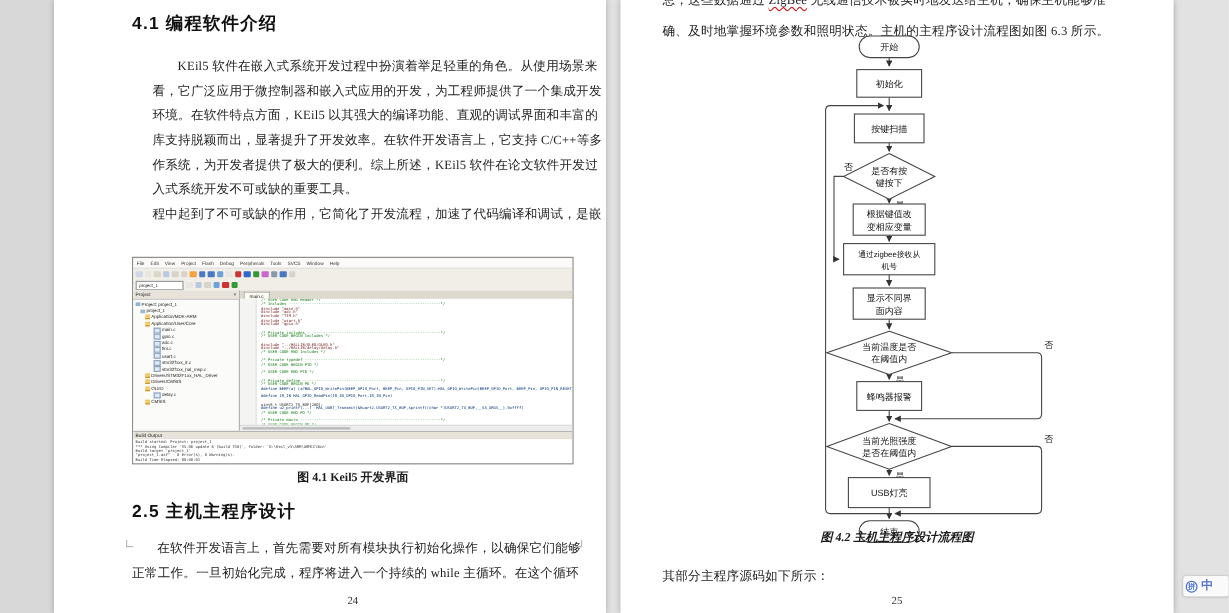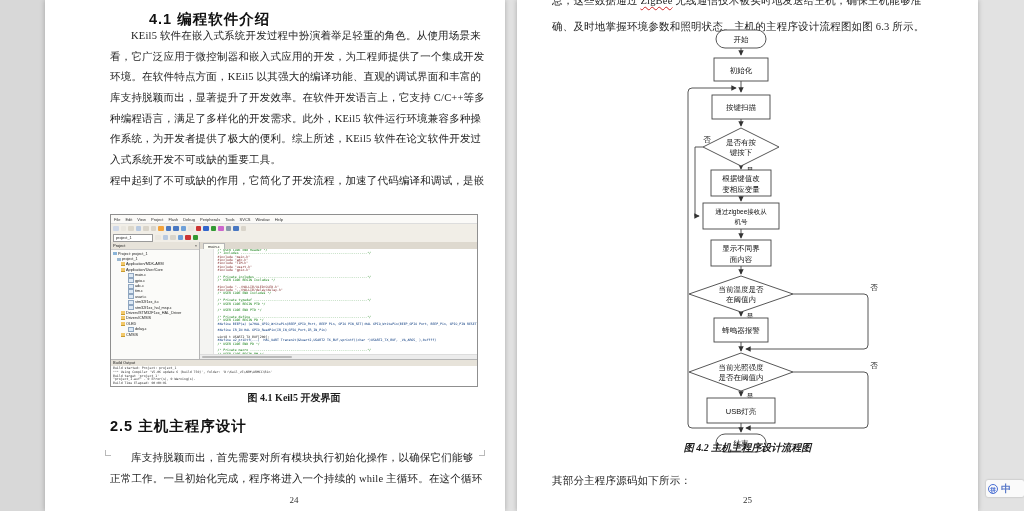--- a/index.html
+++ b/index.html
@@ -77,33 +77,32 @@
               font-size:6px;line-height:10px;text-align:center;box-sizing:border-box;font-weight:bold;}
   .ime-lang{font-size:10px;color:#5878c8;font-weight:bold;line-height:17px;}
 </style>
 </head>
 <body>
 
 <div class="canvas">
   <div class="strip-left"></div>
 
   <div class="page page-left">
-    <h2 class="h-sec" style="top:10px;margin-left:39px;">4.1 编程软件介绍</h2>
-
-    <div class="para" style="top:26px;">
+    <h2 class="h-sec" style="top:10px;">4.1 编程软件介绍</h2>
+
+    <div class="para" style="top:46px;margin-left:17px;">
 
         <div class="pline ind">KEil5 软件在嵌入式系统开发过程中扮演着举足轻重的角色。从使用场景来</div>
 
         <div class="pline">看，它广泛应用于微控制器和嵌入式应用的开发，为工程师提供了一个集成开发</div>
 
         <div class="pline">环境。在软件特点方面，KEil5 以其强大的编译功能、直观的调试界面和丰富的</div>
 
         <div class="pline">库支持脱颖而出，显著提升了开发效率。在软件开发语言上，它支持 C/C++等多</div>
 
-        <div class="pline">种编程语言，满足了多样化的开发需求。此外，KEil5 软件运行环境兼容多种操</div>
 
         <div class="pline">作系统，为开发者提供了极大的便利。综上所述，KEil5 软件在论文软件开发过</div>
 
         <div class="pline">入式系统开发不可或缺的重要工具。</div>
 
         <div class="pline">程中起到了不可或缺的作用，它简化了开发流程，加速了代码编译和调试，是嵌</div>
 
       </div>
 
     <div class="keil">
@@ -430,21 +429,21 @@
           </div>
       </div>
     </div>
 
     <div class="caption" style="top:391px;">图 4.1 Keil5 开发界面</div>
 
     <h2 class="h-sec" style="top:417px;">2.5 主机主程序设计</h2>
 
     <div class="para" style="top:448px;">
 
-        <div class="pline ind">库支持脱颖而出，首先需要对所有模块执行初始化操作，以确保它们能够</div>
+        <div class="pline ind">在软件开发语言上，首先需要对所有模块执行初始化操作，以确保它们能够</div>
 
         <div class="pline">正常工作。一旦初始化完成，程序将进入一个持续的 while 主循环。在这个循环</div>
       </div>
 
     <div class="cmark bl" style="left:60px;top:450px;"></div>
     <div class="cmark br" style="left:434px;top:450px;"></div>
 
     <div class="pagenum" style="left:65px;width:368px;top:495px;">24</div>
   </div>
 

